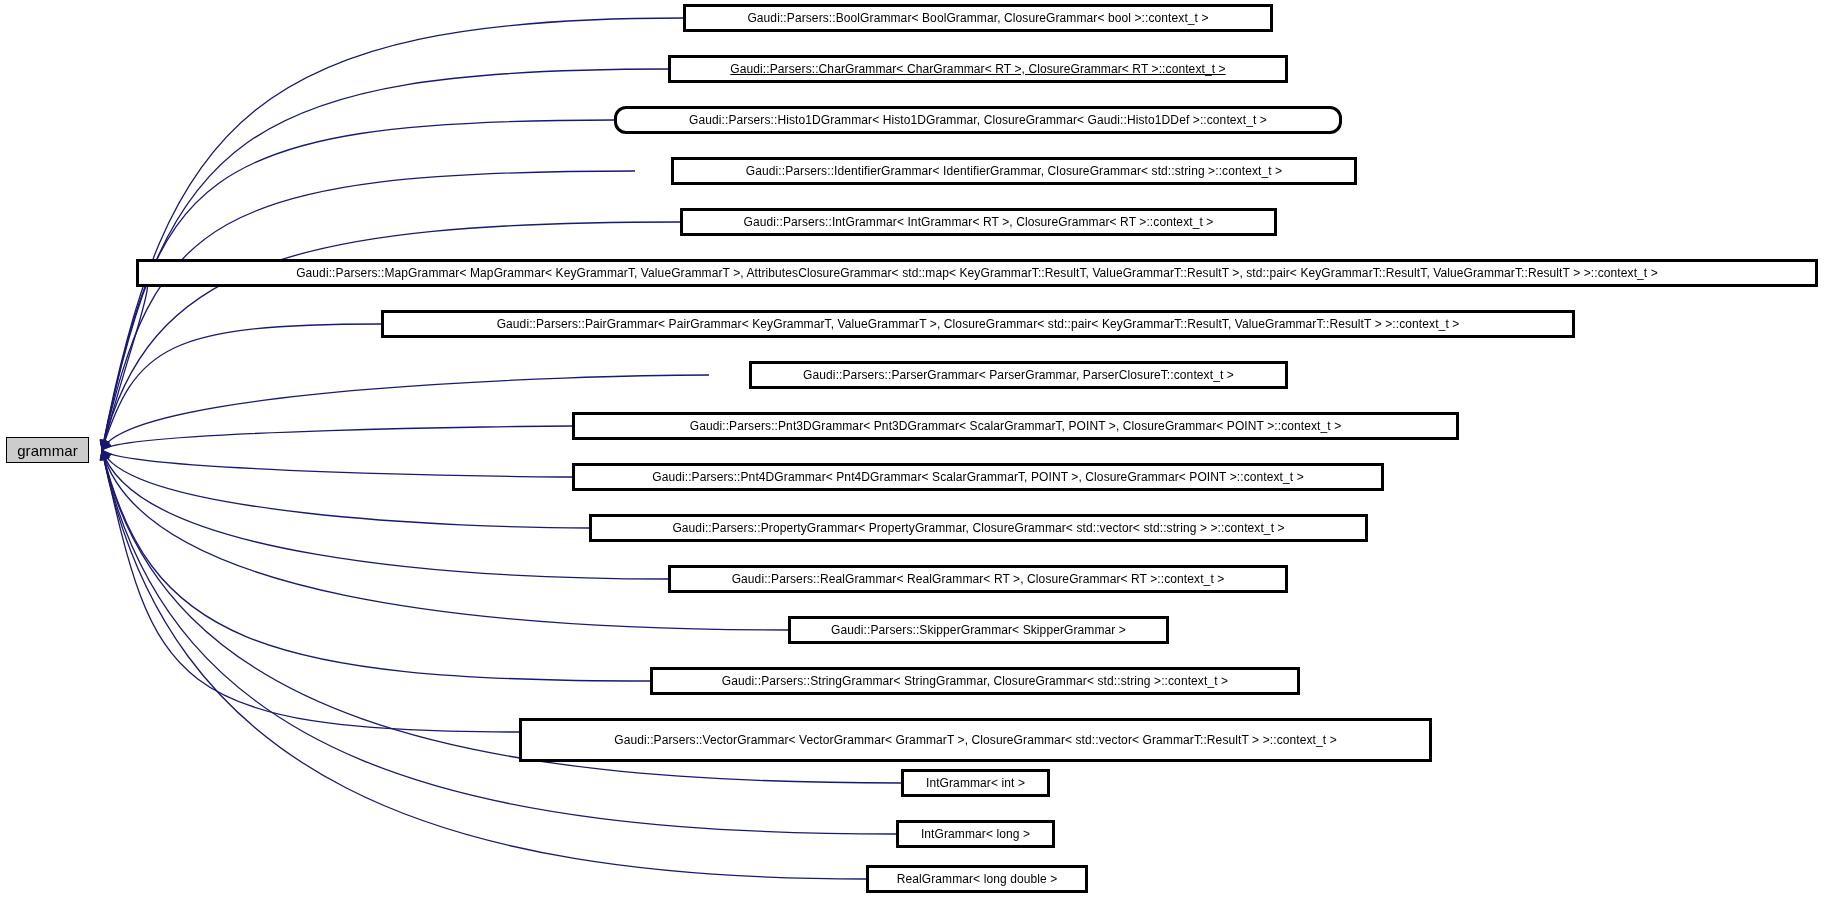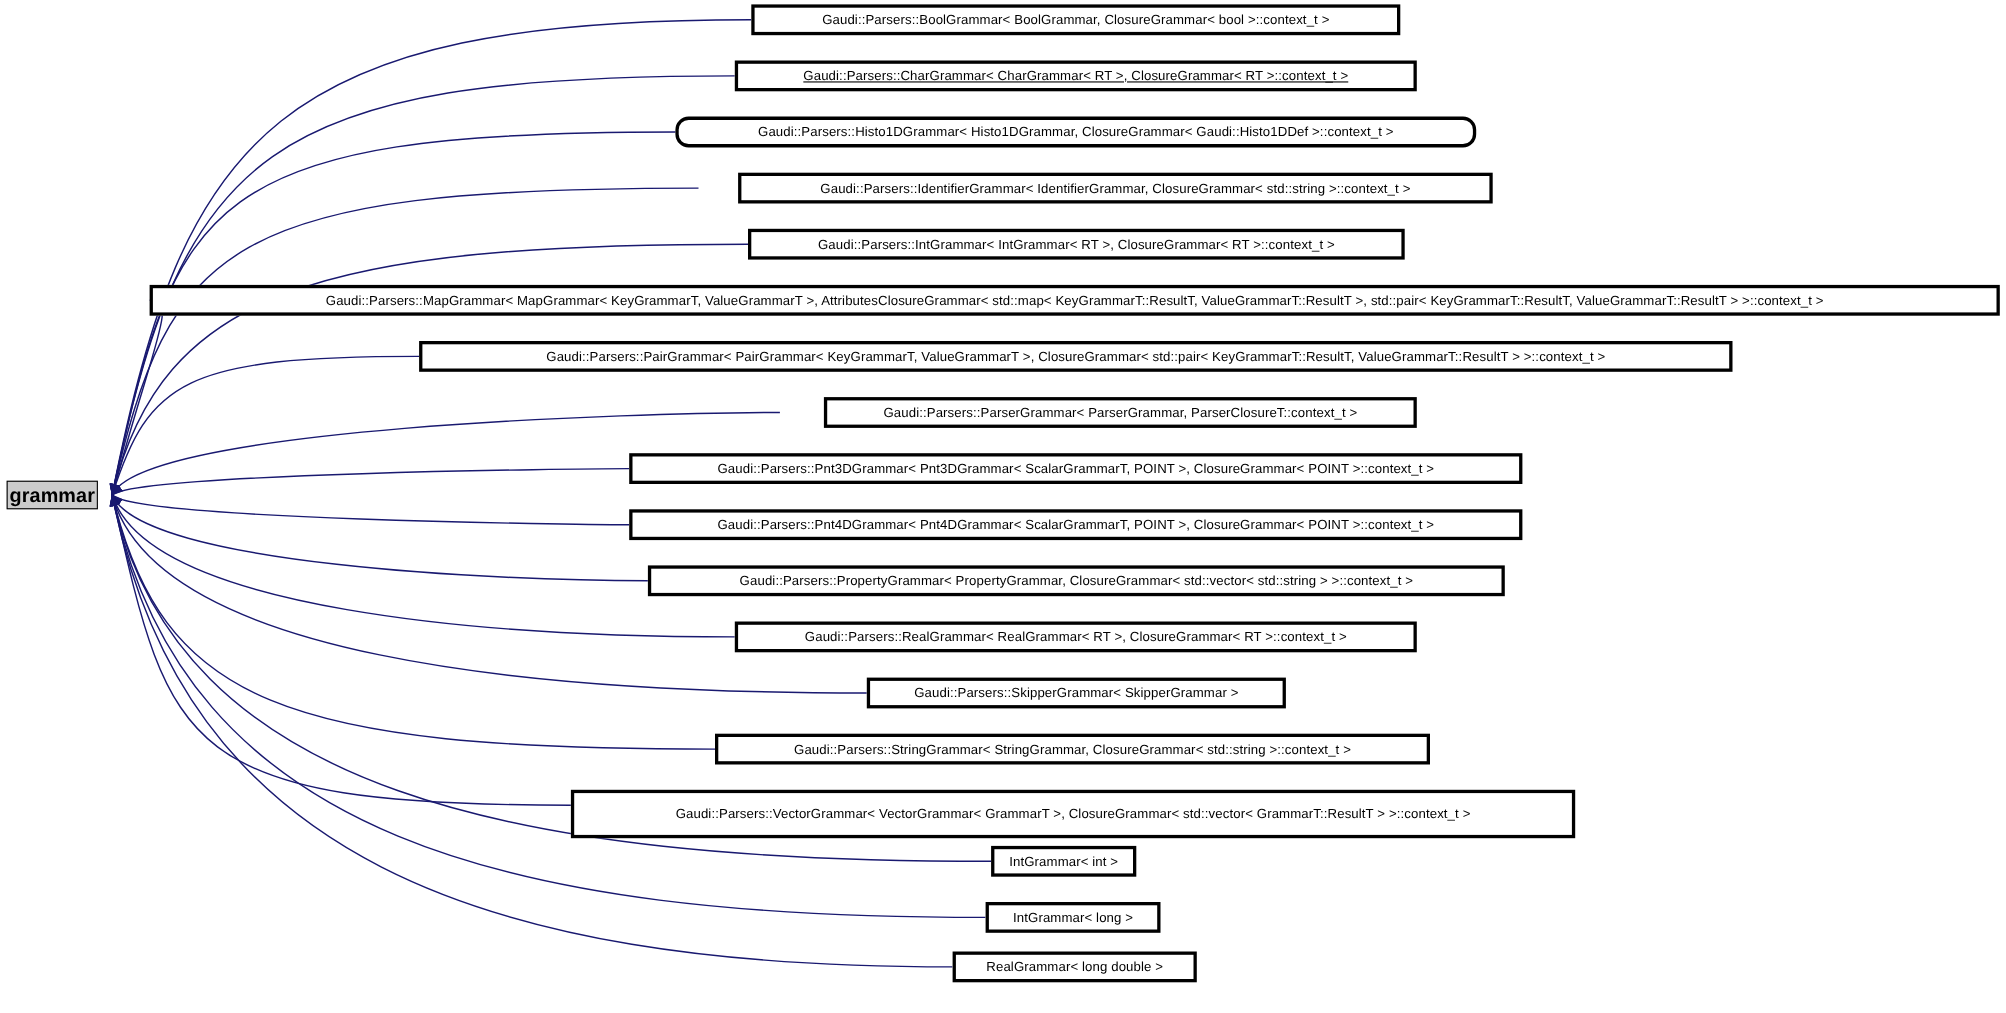--- a/index.html
+++ b/index.html
@@ -34,22 +34,21 @@
     white-space: nowrap;
     display: flex;
     align-items: center;
     justify-content: center;
     padding: 0 8px;
     letter-spacing: 0.1px;
   }
   .node.root {
     background: #cccccc;
     border: 1px solid #000000;
-    font-size: 18px;
-    font-weight: bold;
+    font-size: 15px;
   }
 </style>
 </head>
 <body>
 
 <div id="diagram">
 
   <svg id="edges" viewBox="0 0 1824 921" xmlns="http://www.w3.org/2000/svg" aria-hidden="true">
     <defs>
       <marker id="arrowhead" markerWidth="11" markerHeight="9" refX="10" refY="4.5" orient="auto" markerUnits="userSpaceOnUse">
@@ -82,25 +81,25 @@
 
   <div id="derived-nodes">
       <div class="node" style="left: 683px; top: 4px; width: 590px; height: 28px; background: rgb(255, 255, 255); border-color: rgb(0, 0, 0);">Gaudi::Parsers::BoolGrammar&lt; BoolGrammar, ClosureGrammar&lt; bool &gt;::context_t &gt;</div>
       <div class="node" style="left: 668px; top: 55px; width: 620px; height: 28px; background: rgb(255, 255, 255); border-color: rgb(0, 0, 0); text-decoration: underline;">Gaudi::Parsers::CharGrammar&lt; CharGrammar&lt; RT &gt;, ClosureGrammar&lt; RT &gt;::context_t &gt;</div>
       <div class="node" style="left: 614px; top: 106px; width: 728px; height: 28px; background: rgb(255, 255, 255); border-color: rgb(0, 0, 0); border-radius: 12px;">Gaudi::Parsers::Histo1DGrammar&lt; Histo1DGrammar, ClosureGrammar&lt; Gaudi::Histo1DDef &gt;::context_t &gt;</div>
       <div class="node" style="left: 655px; top: 157px; width: 686px; height: 28px; background: rgb(255, 255, 255); border-color: rgb(0, 0, 0); margin-left: 16px;">Gaudi::Parsers::IdentifierGrammar&lt; IdentifierGrammar, ClosureGrammar&lt; std::string &gt;::context_t &gt;</div>
       <div class="node" style="left: 680px; top: 208px; width: 597px; height: 28px; background: rgb(255, 255, 255); border-color: rgb(0, 0, 0);">Gaudi::Parsers::IntGrammar&lt; IntGrammar&lt; RT &gt;, ClosureGrammar&lt; RT &gt;::context_t &gt;</div>
       <div class="node" style="left: 136px; top: 259px; width: 1682px; height: 28px; background: rgb(255, 255, 255); border-color: rgb(0, 0, 0);">Gaudi::Parsers::MapGrammar&lt; MapGrammar&lt; KeyGrammarT, ValueGrammarT &gt;, AttributesClosureGrammar&lt; std::map&lt; KeyGrammarT::ResultT, ValueGrammarT::ResultT &gt;, std::pair&lt; KeyGrammarT::ResultT, ValueGrammarT::ResultT &gt; &gt;::context_t &gt;</div>
       <div class="node" style="left: 381px; top: 310px; width: 1194px; height: 28px; background: rgb(255, 255, 255); border-color: rgb(0, 0, 0);">Gaudi::Parsers::PairGrammar&lt; PairGrammar&lt; KeyGrammarT, ValueGrammarT &gt;, ClosureGrammar&lt; std::pair&lt; KeyGrammarT::ResultT, ValueGrammarT::ResultT &gt; &gt;::context_t &gt;</div>
       <div class="node" style="left: 709px; top: 361px; width: 539px; height: 28px; background: rgb(255, 255, 255); border-color: rgb(0, 0, 0); margin-left: 40px;">Gaudi::Parsers::ParserGrammar&lt; ParserGrammar, ParserClosureT::context_t &gt;</div>
-      <div class="node" style="left: 572px; top: 412px; width: 812px; height: 28px; background: rgb(255, 255, 255); border-color: rgb(0, 0, 0);">Gaudi::Parsers::Pnt3DGrammar&lt; Pnt3DGrammar&lt; ScalarGrammarT, POINT &gt;, ClosureGrammar&lt; POINT &gt;::context_t &gt;</div>
+      <div class="node" style="left: 572px; top: 412px; width: 887px; height: 28px; background: rgb(255, 255, 255); border-color: rgb(0, 0, 0);">Gaudi::Parsers::Pnt3DGrammar&lt; Pnt3DGrammar&lt; ScalarGrammarT, POINT &gt;, ClosureGrammar&lt; POINT &gt;::context_t &gt;</div>
       <div class="node" style="left: 572px; top: 463px; width: 812px; height: 28px; background: rgb(255, 255, 255); border-color: rgb(0, 0, 0);">Gaudi::Parsers::Pnt4DGrammar&lt; Pnt4DGrammar&lt; ScalarGrammarT, POINT &gt;, ClosureGrammar&lt; POINT &gt;::context_t &gt;</div>
       <div class="node" style="left: 589px; top: 514px; width: 779px; height: 28px; background: rgb(255, 255, 255); border-color: rgb(0, 0, 0);">Gaudi::Parsers::PropertyGrammar&lt; PropertyGrammar, ClosureGrammar&lt; std::vector&lt; std::string &gt; &gt;::context_t &gt;</div>
       <div class="node" style="left: 668px; top: 565px; width: 620px; height: 28px; background: rgb(255, 255, 255); border-color: rgb(0, 0, 0);">Gaudi::Parsers::RealGrammar&lt; RealGrammar&lt; RT &gt;, ClosureGrammar&lt; RT &gt;::context_t &gt;</div>
       <div class="node" style="left: 788px; top: 616px; width: 381px; height: 28px; background: rgb(255, 255, 255); border-color: rgb(0, 0, 0);">Gaudi::Parsers::SkipperGrammar&lt; SkipperGrammar &gt;</div>
       <div class="node" style="left: 650px; top: 667px; width: 650px; height: 28px; background: rgb(255, 255, 255); border-color: rgb(0, 0, 0);">Gaudi::Parsers::StringGrammar&lt; StringGrammar, ClosureGrammar&lt; std::string &gt;::context_t &gt;</div>
       <div class="node" style="left: 519px; top: 718px; width: 913px; height: 44px; background: rgb(255, 255, 255); border-color: rgb(0, 0, 0);">Gaudi::Parsers::VectorGrammar&lt; VectorGrammar&lt; GrammarT &gt;, ClosureGrammar&lt; std::vector&lt; GrammarT::ResultT &gt; &gt;::context_t &gt;</div>
-      <div class="node" style="left: 901px; top: 769px; width: 132px; height: 28px; background: rgb(255, 255, 255); border-color: rgb(0, 0, 0);">IntGrammar&lt; int &gt;</div>
+      <div class="node" style="left: 901px; top: 769px; width: 149px; height: 28px; background: rgb(255, 255, 255); border-color: rgb(0, 0, 0);">IntGrammar&lt; int &gt;</div>
       <div class="node" style="left: 896px; top: 820px; width: 159px; height: 28px; background: rgb(255, 255, 255); border-color: rgb(0, 0, 0);">IntGrammar&lt; long &gt;</div>
       <div class="node" style="left: 866px; top: 865px; width: 222px; height: 28px; background: rgb(255, 255, 255); border-color: rgb(0, 0, 0);">RealGrammar&lt; long double &gt;</div>
     </div>
 
 </div>
 
 </body></html>

